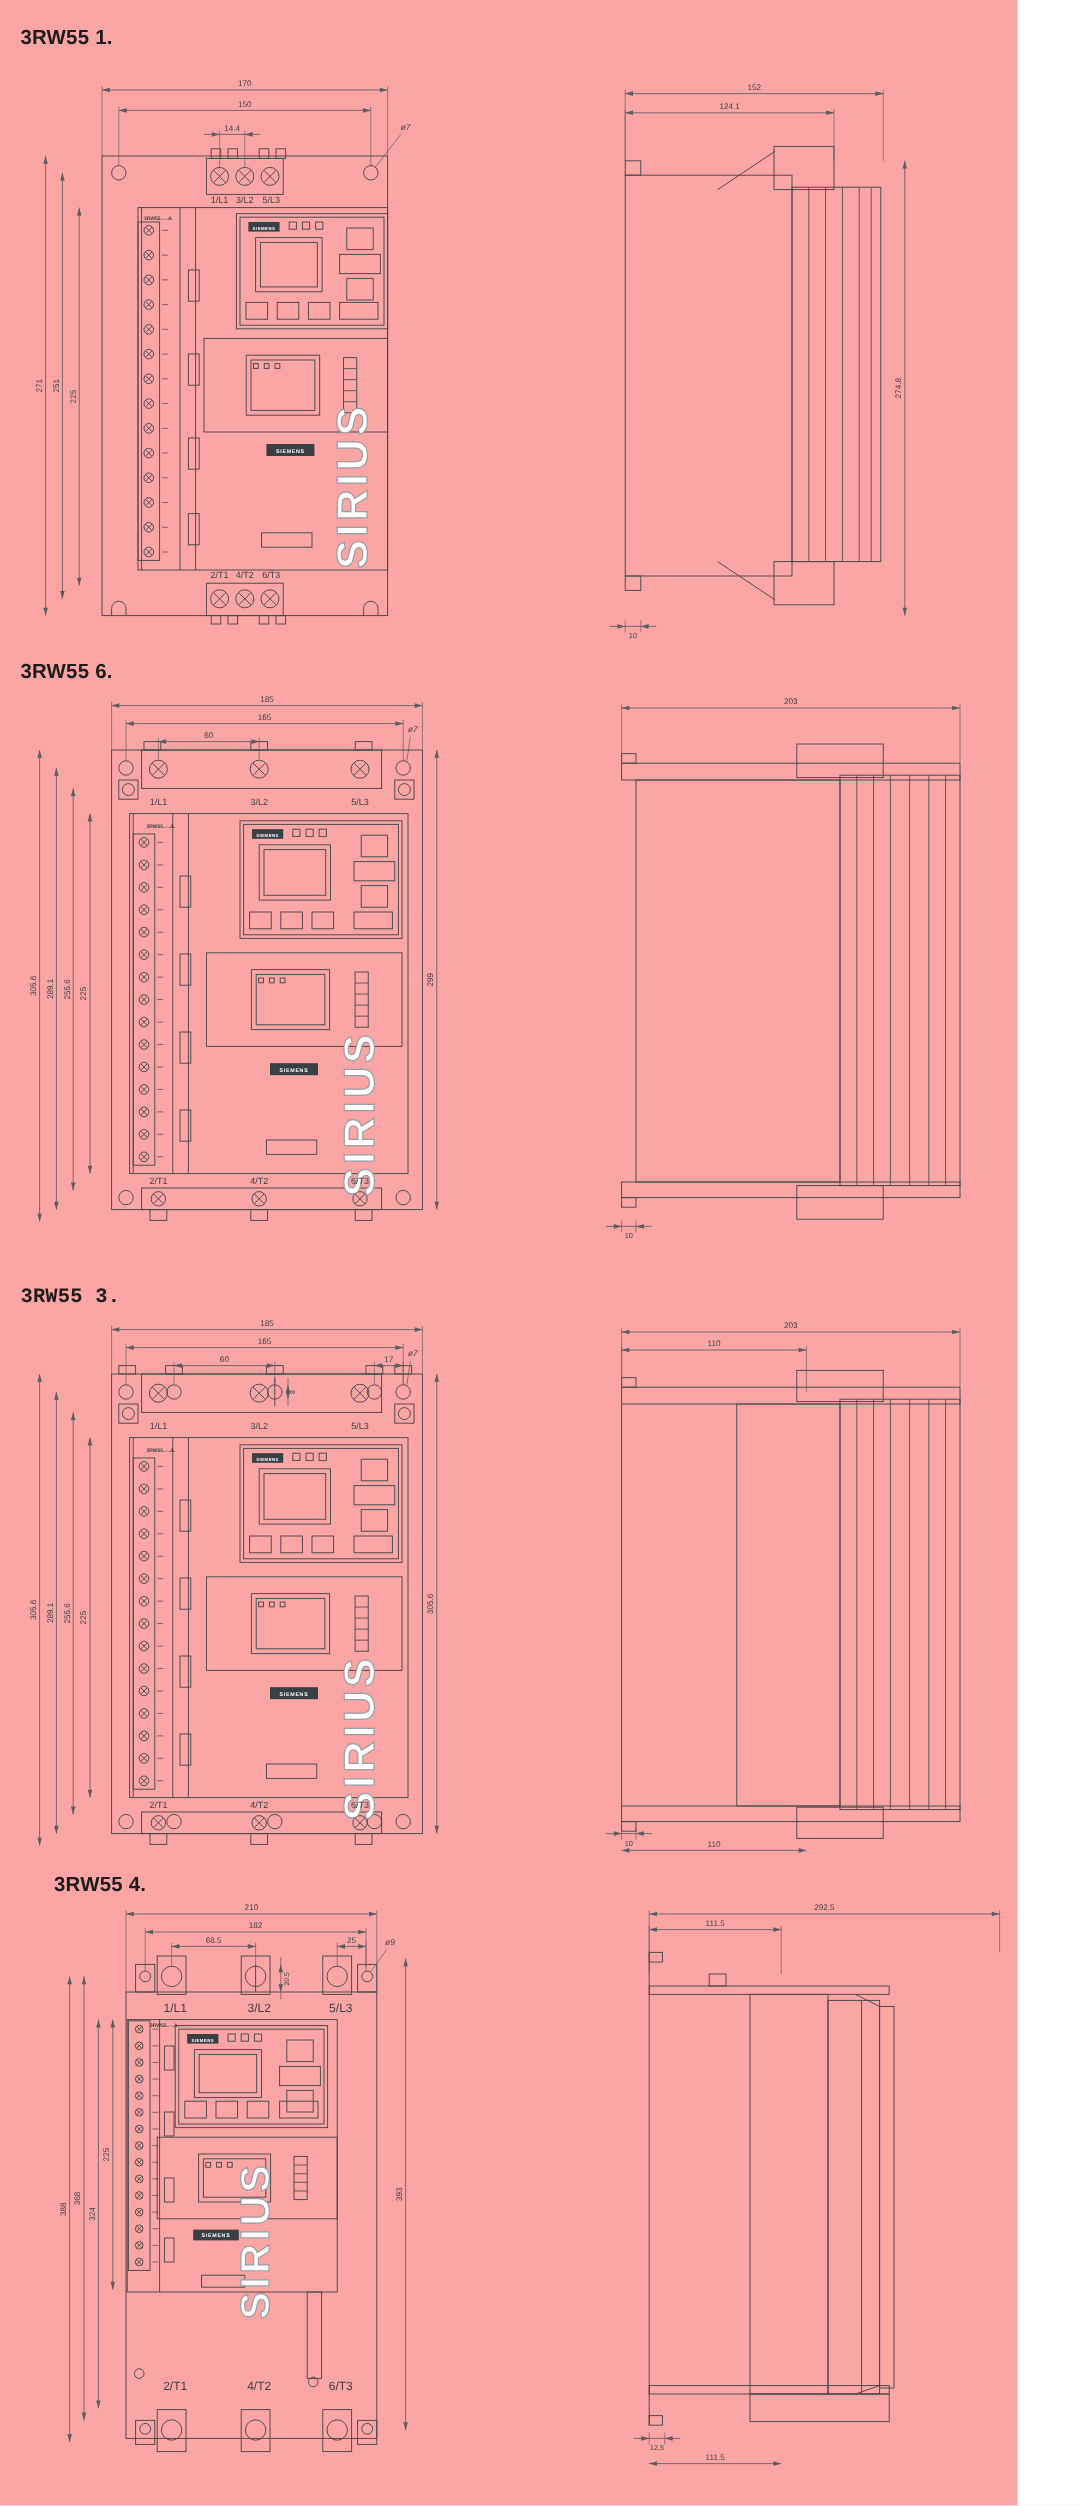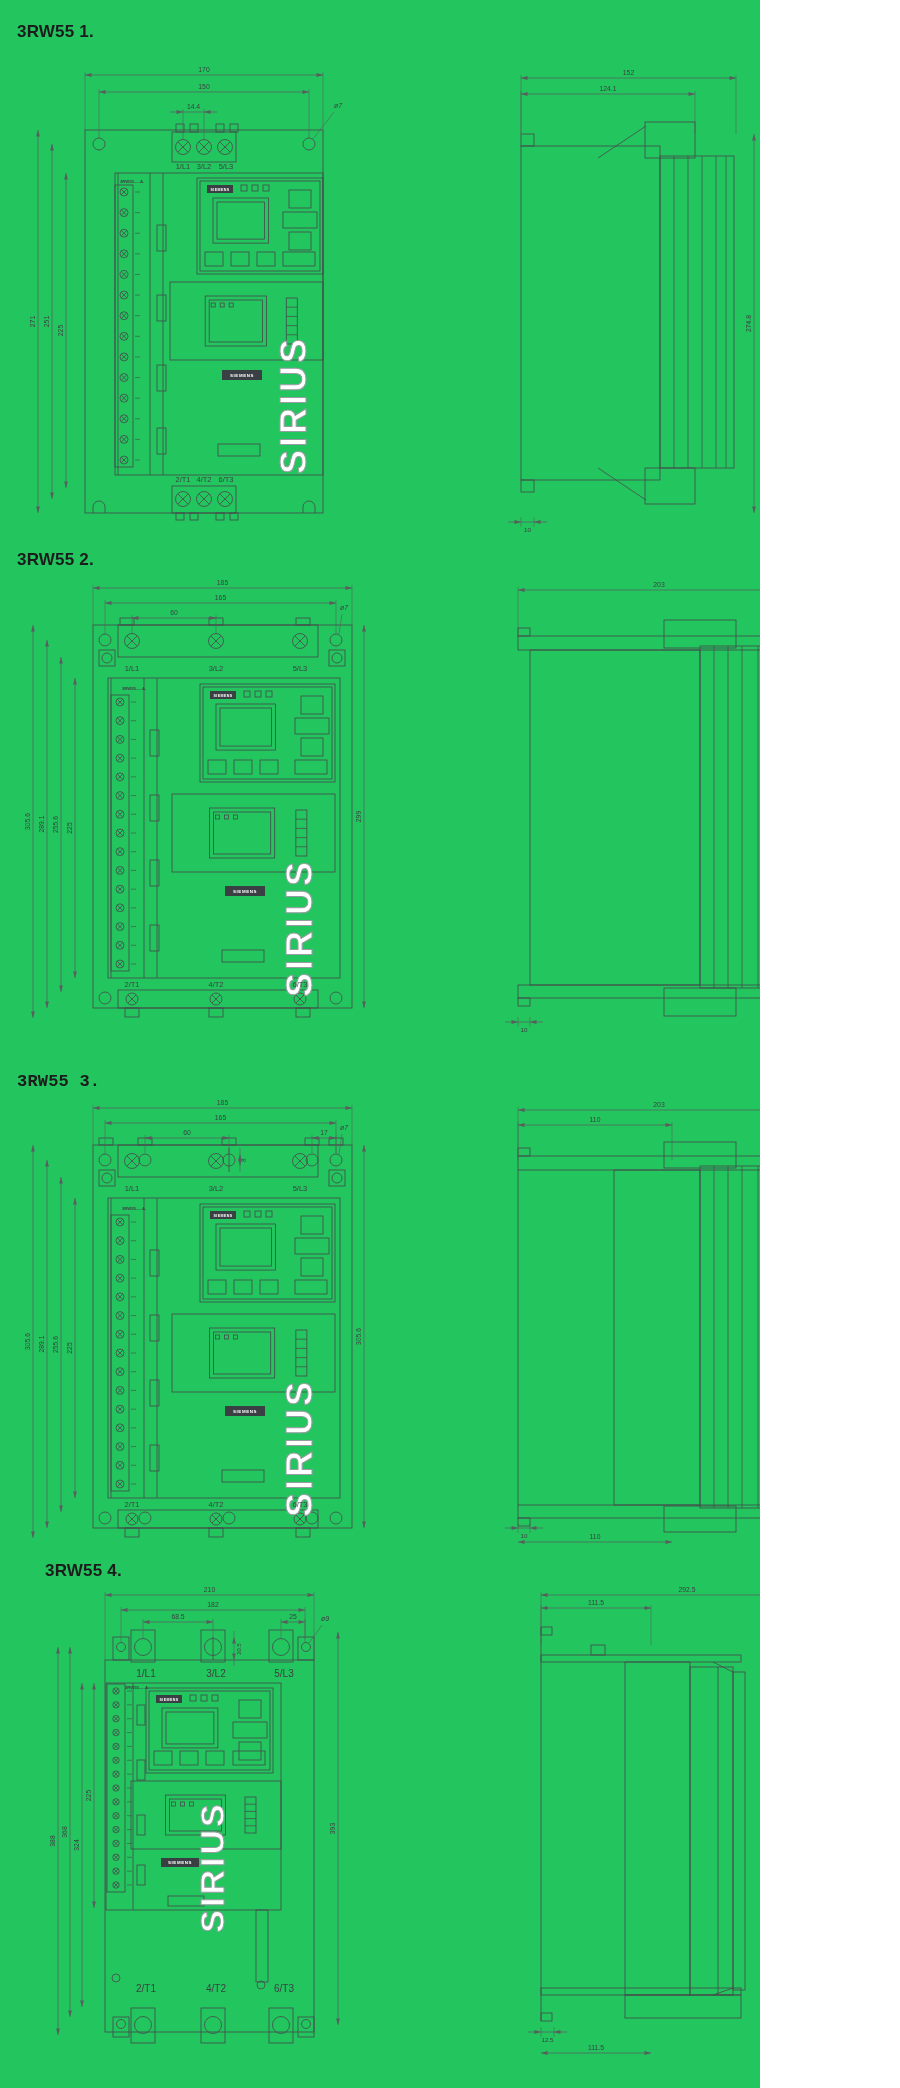--- a/index.html
+++ b/index.html
@@ -1,16 +1,16 @@
 <!DOCTYPE html>
 <html><head>
 <meta charset="utf-8">
 <style>
   html,body{margin:0;padding:0;background:#ffffff;}
-  .page{position:relative;width:760px;height:2088px;background:#22c55e;overflow:hidden;
+  .page{position:relative;width:848px;height:2088px;background:#fca5a5;overflow:hidden;
         font-family:"Liberation Sans",sans-serif;}
   .drawing-section{position:absolute;left:0;width:900px;}
   .section-title{position:absolute;left:17px;font-size:17px;font-weight:bold;color:#1c1c1c;
                  letter-spacing:0.2px;}
   svg{position:absolute;left:0;top:0;}
   svg text{font-family:"Liberation Sans",sans-serif;}
 </style>
 </head>
 <body>
 
@@ -221,21 +221,21 @@
           <line x1="508" y1="502" x2="547" y2="502" stroke="#5a5c5e" stroke-width="0.7"></line>
           <polygon points="521,502 514.5,500.1 514.5,503.9" fill="#5a5c5e"></polygon>
           <polygon points="534,502 540.5,500.1 540.5,503.9" fill="#5a5c5e"></polygon>
           <line x1="521" y1="497" x2="521" y2="507" stroke="#5a5c5e" stroke-width="0.55"></line>
           <line x1="534" y1="497" x2="534" y2="507" stroke="#5a5c5e" stroke-width="0.55"></line>
           <text x="527.5" y="512" font-size="6.2" fill="#3e4043" text-anchor="middle">10</text>
         </g>
       </svg>
     </section>
   <section class="drawing-section" id="sec1" style="top: 540px; height: 520px;">
-    <div class="section-title" style="top: 10px;">3RW55 2.</div>
+    <div class="section-title" style="top: 10px;">3RW55 6.</div>
   <svg width="900" height="520" viewBox="0 0 900 520">
         <g>
           <rect x="93" y="85" width="259" height="383" fill="none" stroke="#47494c" stroke-width="0.8"></rect>
           <rect x="118" y="85" width="200" height="32" fill="none" stroke="#47494c" stroke-width="0.8"></rect>
           <rect x="120" y="78" width="14" height="7" fill="none" stroke="#47494c" stroke-width="0.8"></rect>
           <rect x="209" y="78" width="14" height="7" fill="none" stroke="#47494c" stroke-width="0.8"></rect>
           <rect x="296" y="78" width="14" height="7" fill="none" stroke="#47494c" stroke-width="0.8"></rect>
           <rect x="99" y="110" width="16" height="16" fill="none" stroke="#47494c" stroke-width="0.8"></rect>
           <rect x="329" y="110" width="16" height="16" fill="none" stroke="#47494c" stroke-width="0.8"></rect>
           <rect x="108" y="138" width="232" height="300" fill="none" stroke="#47494c" stroke-width="0.8"></rect>

